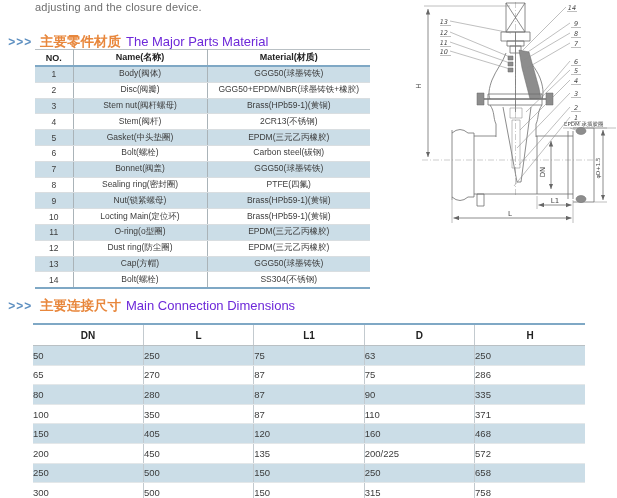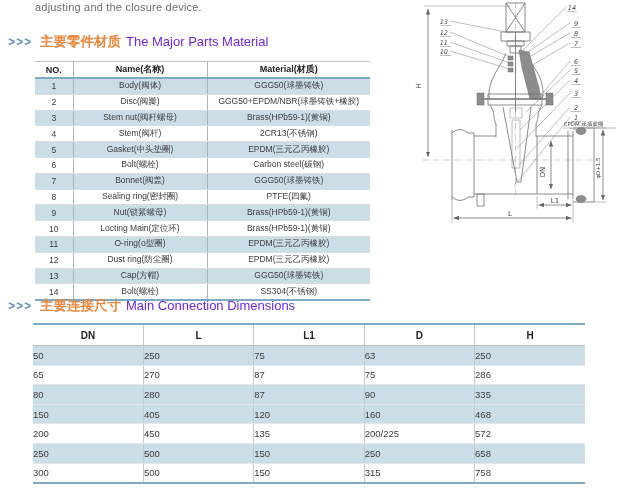--- a/index.html
+++ b/index.html
@@ -10,21 +10,21 @@
 
   .section-header{position:absolute;left:8px;display:flex;align-items:baseline;}
   .sh1{top:33px;}
   .sh2{top:297px;}
   .chev{color:#5d8fc0;font-size:12px;font-weight:bold;font-style:italic;letter-spacing:1px;margin-right:8px;}
   .t-cn{color:#e8873c;font-size:13.5px;font-weight:bold;text-align:right;}
   .t-en{color:#6d28d9;font-size:13px;margin-left:5px;}
 
   table{border-collapse:collapse;table-layout:fixed;}
 
-  .parts-table{position:absolute;left:35px;top:61px;width:335px;font-size:8.5px;color:#3c3c3c;
+  .parts-table{position:absolute;left:35px;top:49px;width:335px;font-size:8.5px;color:#3c3c3c;
                border-top:1px solid #b9c0c4;border-bottom:2px solid #7fa8c5;}
   .parts-table th{font-size:9px;font-weight:bold;color:#222;height:15px;padding:0;
                   border-bottom:2px solid #7fa8c5;text-align:center;}
   .parts-table td{height:14.8px;padding:0;text-align:center;border-bottom:1px solid #d9dee1;
                   white-space:nowrap;overflow:hidden;}
   .parts-table th+th,.parts-table td+td{border-left:1px solid #aab3b8;margin-top:32px;}
   .parts-table tr.alt td{background:#cbdde7;}
   .parts-table col.c0{width:38px;} .parts-table col.c1{width:134px;} .parts-table col.c2{width:163px;}
 
   .dims-table{position:absolute;left:33px;top:323px;width:552px;font-size:9.5px;color:#3c3c3c;
@@ -324,20 +324,27 @@
           <td>75</td>
           <td>286</td>
         </tr>
         <tr class="alt">
           <td>80</td>
           <td>280</td>
           <td>87</td>
           <td>90</td>
           <td>335</td>
         </tr>
+        <tr>
+          <td>100</td>
+          <td>350</td>
+          <td>87</td>
+          <td>110</td>
+          <td>371</td>
+        </tr>
         <tr class="alt">
           <td>150</td>
           <td>405</td>
           <td>120</td>
           <td>160</td>
           <td>468</td>
         </tr>
         <tr>
           <td>200</td>
           <td>450</td>

